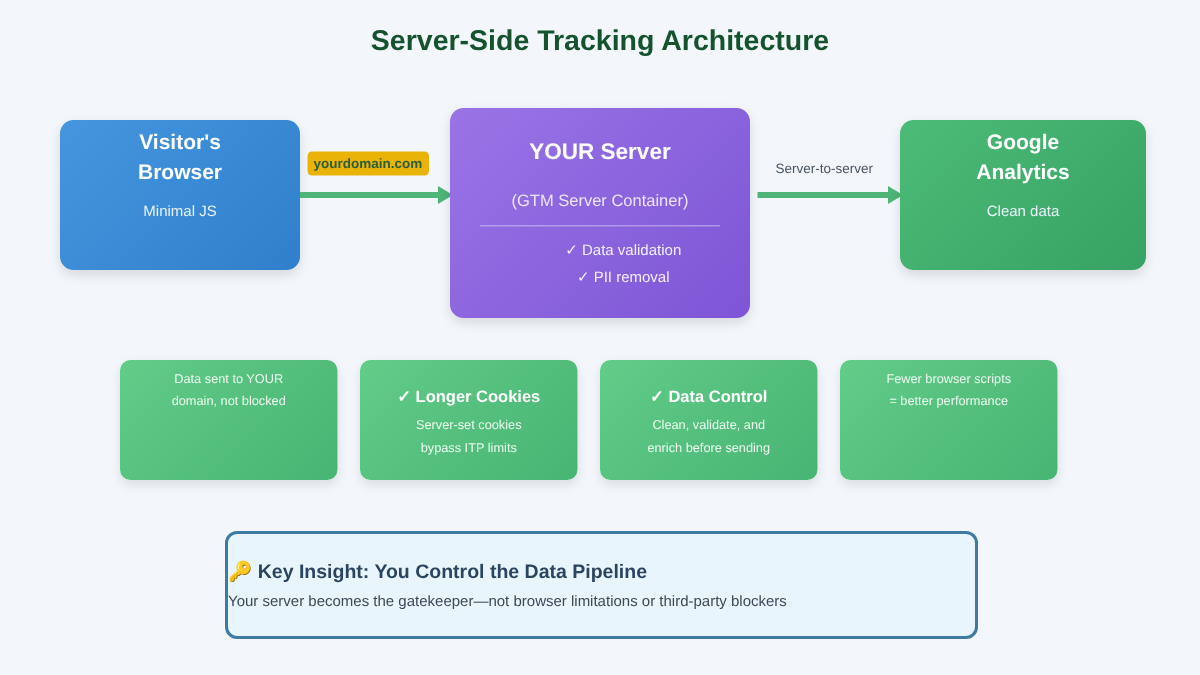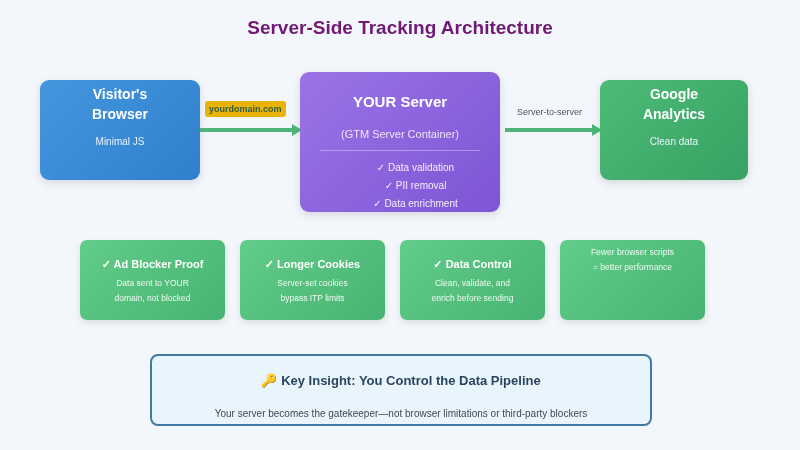--- a/index.html
+++ b/index.html
@@ -4,31 +4,31 @@
 <style>
   html, body { margin: 0; padding: 0; }
   body {
     width: 800px; height: 450px; overflow: hidden;
     background: #f3f7fb;
     font-family: "Liberation Sans", sans-serif;
     position: relative;
   }
   .title {
     position: absolute; left: 0; top: 17px; width: 800px;
-    text-align: center; font-size: 19px; font-weight: bold; color: #701a75;
+    text-align: center; font-size: 19px; font-weight: bold; color: #14532d;
   }
   .box {
     position: absolute; border-radius: 9px; color: #fff; text-align: center;
     box-shadow: 0 3px 8px rgba(0,0,0,0.12);
   }
   .browser { left: 40px; top: 80px; width: 160px; height: 100px;
     background: linear-gradient(135deg, #4596de, #2f7fcc); }
   .server { left: 300px; top: 72px; width: 200px; height: 140px;
     background: linear-gradient(135deg, #9a74e6, #7d55d6); }
-  .ga { left: 600px; top: 80px; width: 148px; height: 100px;
+  .ga { left: 600px; top: 80px; width: 164px; height: 100px;
     background: linear-gradient(135deg, #4dbb78, #37a263); }
   .box-title { font-size: 14px; font-weight: bold; line-height: 20px; }
   .box-sub { font-size: 10px; color: #e9f2fb; }
   .browser .box-title, .ga .box-title { padding-top: 4px; }
   .browser .box-sub, .ga .box-sub { margin-top: 12px; }
   .server .box-title { padding-top: 20px; font-size: 15px; }
   .server .srv-sub { font-size: 11px; margin-top: 16px; color: #ece4fb; }
   .server .divider { height: 1px; background: rgba(255,255,255,0.35); margin: 10px 20px 8px; }
   .server .feat { font-size: 10px; line-height: 18px; color: #f4eefd; padding-left: 31px; }
   .arrow { position: absolute; height: 4px; background: #4fb477; }
@@ -45,24 +45,24 @@
   .s2s-label { position: absolute; left: 517px; top: 107px; font-size: 9px; color: #4a5563; }
   .card {
     position: absolute; top: 240px; width: 145px; height: 80px; border-radius: 7px;
     background: linear-gradient(135deg, #62cc89, #48b473); color: #fff; text-align: center;
     box-shadow: 0 3px 7px rgba(0,0,0,0.1);
   }
   .card-title { font-size: 11px; font-weight: bold; margin-top: 18px; }
   .card-desc { font-size: 8.5px; line-height: 15px; margin-top: 5px; color: #eefaf2; }
   .insight {
     position: absolute; left: 150px; top: 354px; width: 498px; height: 68px;
-    border: 2px solid #3f7aa3; border-radius: 8px; background: #e9f5fc; text-align: center;
+    border: 2px solid #3f7aa3; border-radius: 8px; background: #e9f5fc; text-align: left;
   }
   .insight-title { font-size: 13px; font-weight: bold; color: #2a4560; margin-top: 17px; }
-  .insight-text { font-size: 10px; color: #3c4a58; margin-top: 20px; }
+  .insight-text { font-size: 10px; color: #3c4a58; margin-top: 8px; }
   .key-icon { color: #2e6ca0; }
 </style>
 </head>
 <body>
 
 <div class="title">Server-Side Tracking Architecture</div>
 
 <div class="box browser">
   <div class="box-title">
     <span>Visitor's</span><br>
@@ -73,36 +73,34 @@
 
 <div class="arrow arrow1"></div>
 <div class="domain-tag">yourdomain.com</div>
 
 <div class="box server">
   <div class="box-title">YOUR Server</div>
   <div class="srv-sub">(GTM Server Container)</div>
   <div class="divider"></div>
   <div class="feat">✓ Data validation</div>
   <div class="feat">✓ PII removal</div>
-  <div class="feat">✓ Data enrichment</div>
 </div>
 
 <div class="s2s-label">Server-to-server</div>
 <div class="arrow arrow2"></div>
 
 <div class="box ga">
   <div class="box-title">
     <span>Google</span><br>
     <span>Analytics</span>
   </div>
   <div class="box-sub">Clean data</div>
 </div>
 
 <div class="card" style="left:80px">
-  <div class="card-title">✓ Ad Blocker Proof</div>
   <div class="card-desc">
     <span>Data sent to YOUR</span><br><span>domain, not blocked</span>
   </div>
 </div>
 <div class="card" style="left:240px">
   <div class="card-title">✓ Longer Cookies</div>
   <div class="card-desc">
     <span>Server-set cookies</span><br><span>bypass ITP limits</span>
   </div>
 </div>

